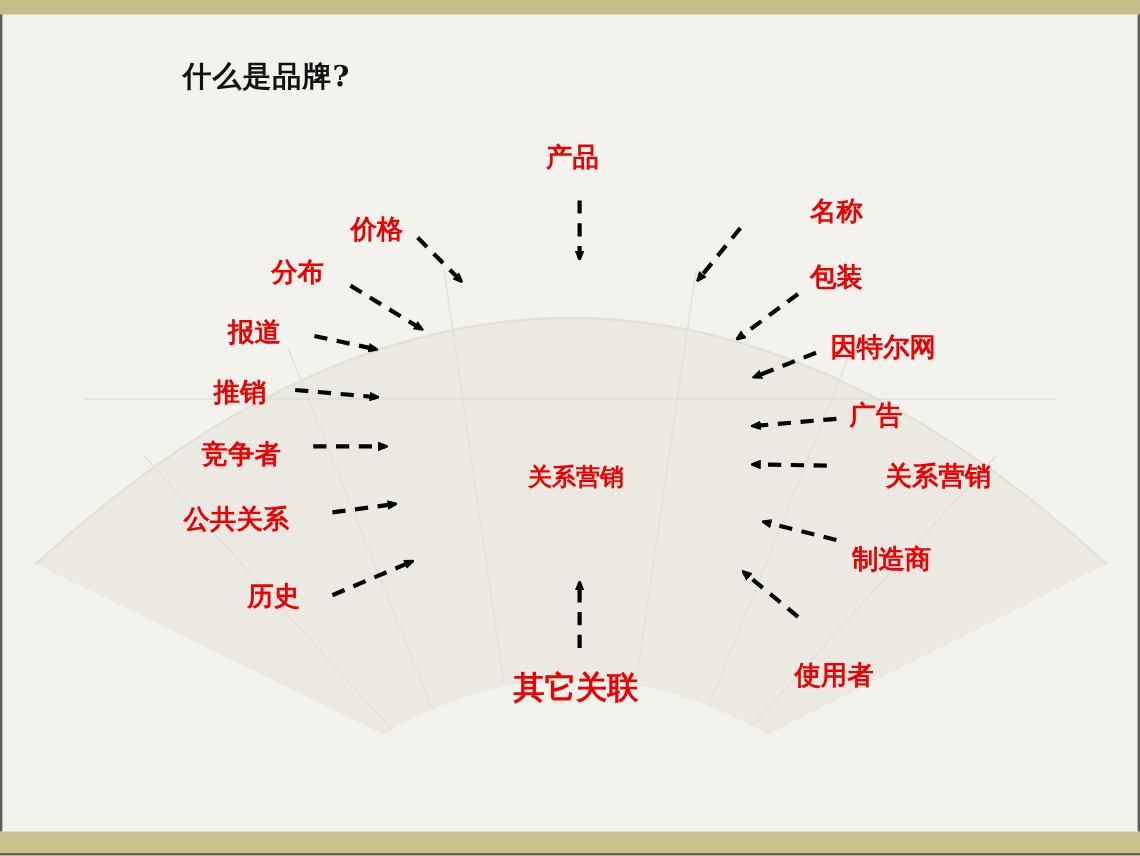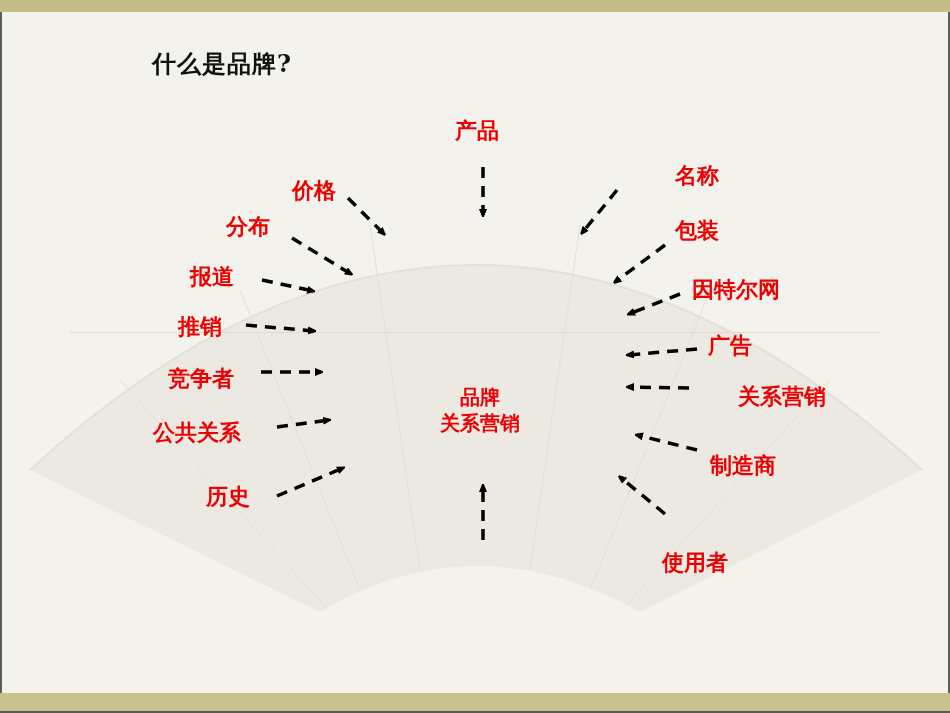--- a/index.html
+++ b/index.html
@@ -53,25 +53,25 @@
 
 <div class="lbl" style="left:652px;top:161px;margin-left:23px;">名称</div>
 <div class="lbl" style="left:675px;top:216px;">包装</div>
 <div class="lbl" style="left:692px;top:275px;">因特尔网</div>
 <div class="lbl" style="left:708px;top:331px;">广告</div>
 <div class="lbl" style="left:698px;top:382px;margin-left:40px;">关系营销</div>
 <div class="lbl" style="left:710px;top:451px;">制造商</div>
 <div class="lbl" style="left:662px;top:548px;">使用者</div>
 
 <div class="center">
-  <div>品牌</div>
   <div>关系营销</div>
 </div>
 
 <div class="bottom">
+  <div>其它关联</div>
 </div>
 
 <svg class="arrows" width="950" height="713">
   <defs>
     <marker id="ah" markerWidth="8" markerHeight="8" refX="6" refY="4" orient="auto" markerUnits="userSpaceOnUse">
       <path d="M0 0 L10 4 L0 8 Z" fill="#000"></path>
     </marker>
   </defs>
   <g stroke="#000" stroke-width="3.5" stroke-dasharray="11 8" fill="none" marker-end="url(#ah)">
     <line x1="483" y1="167" x2="483" y2="215"></line>

